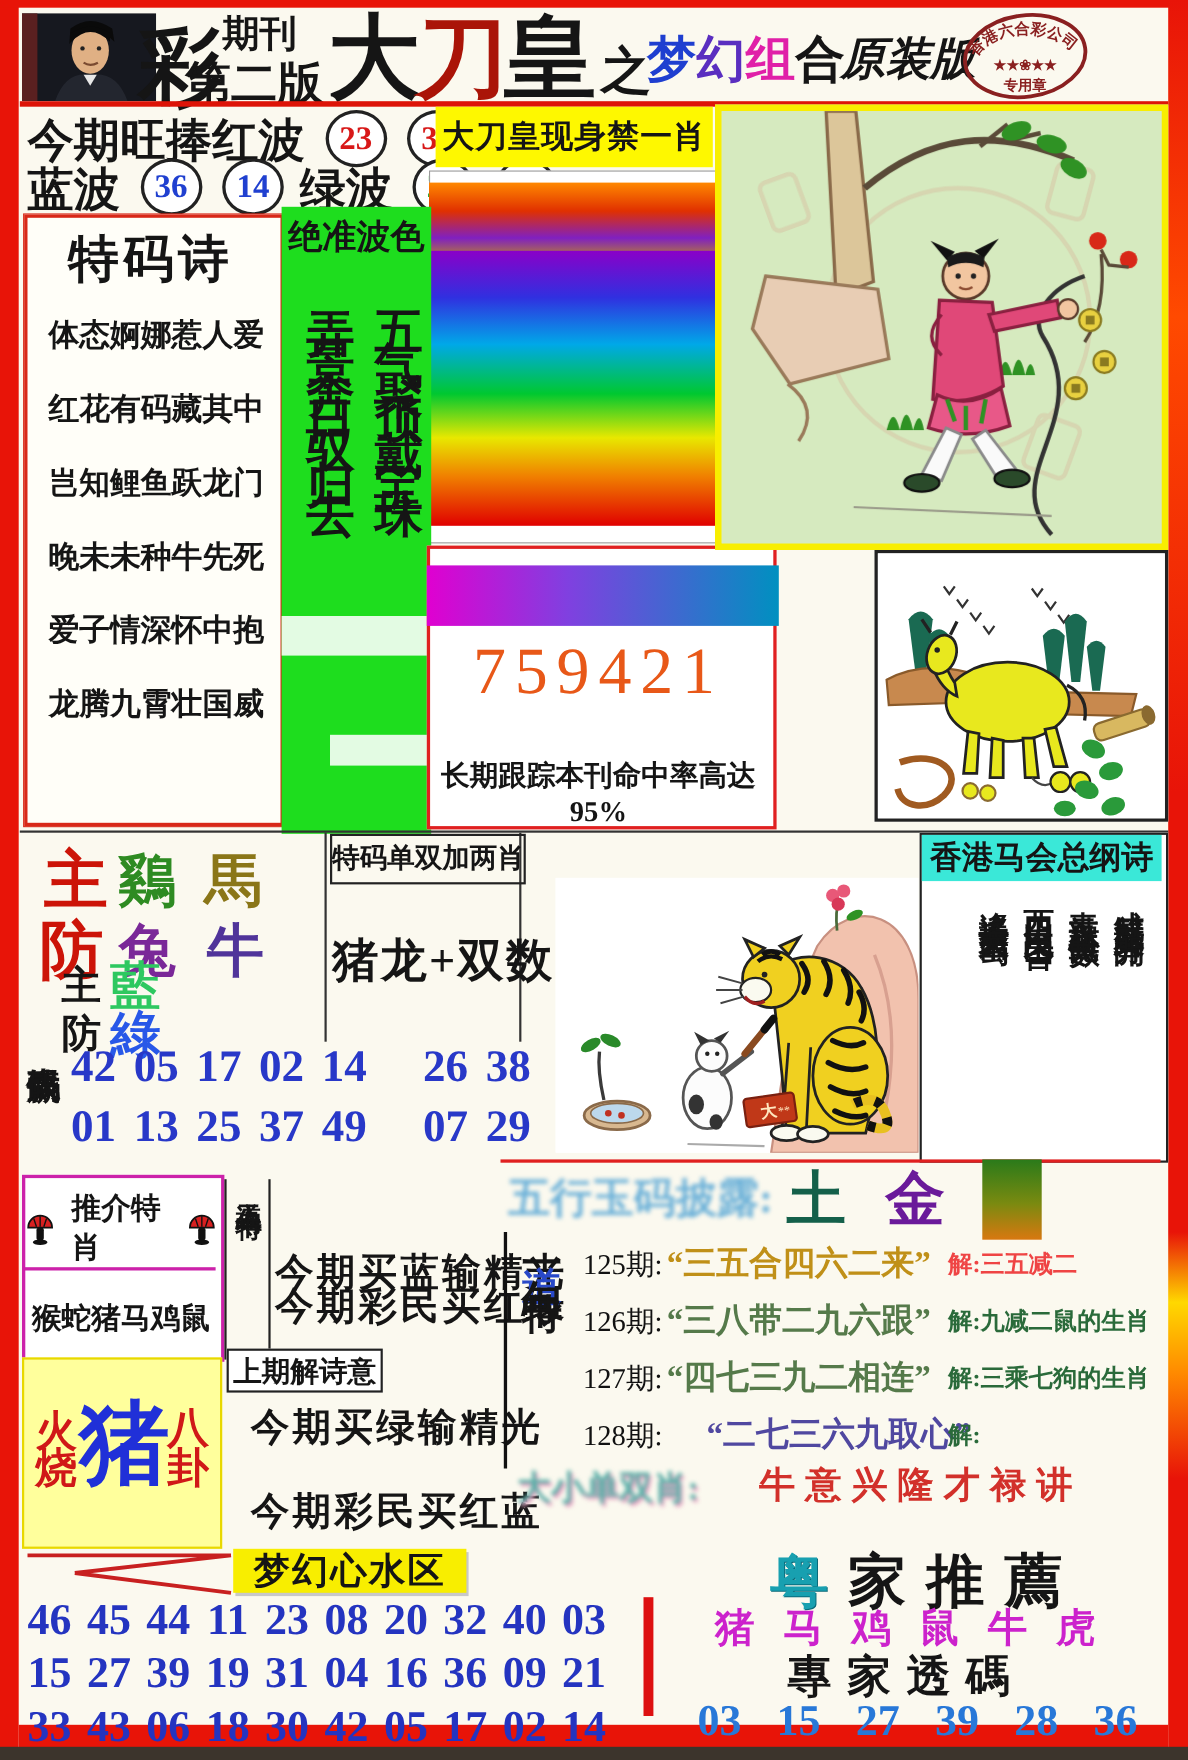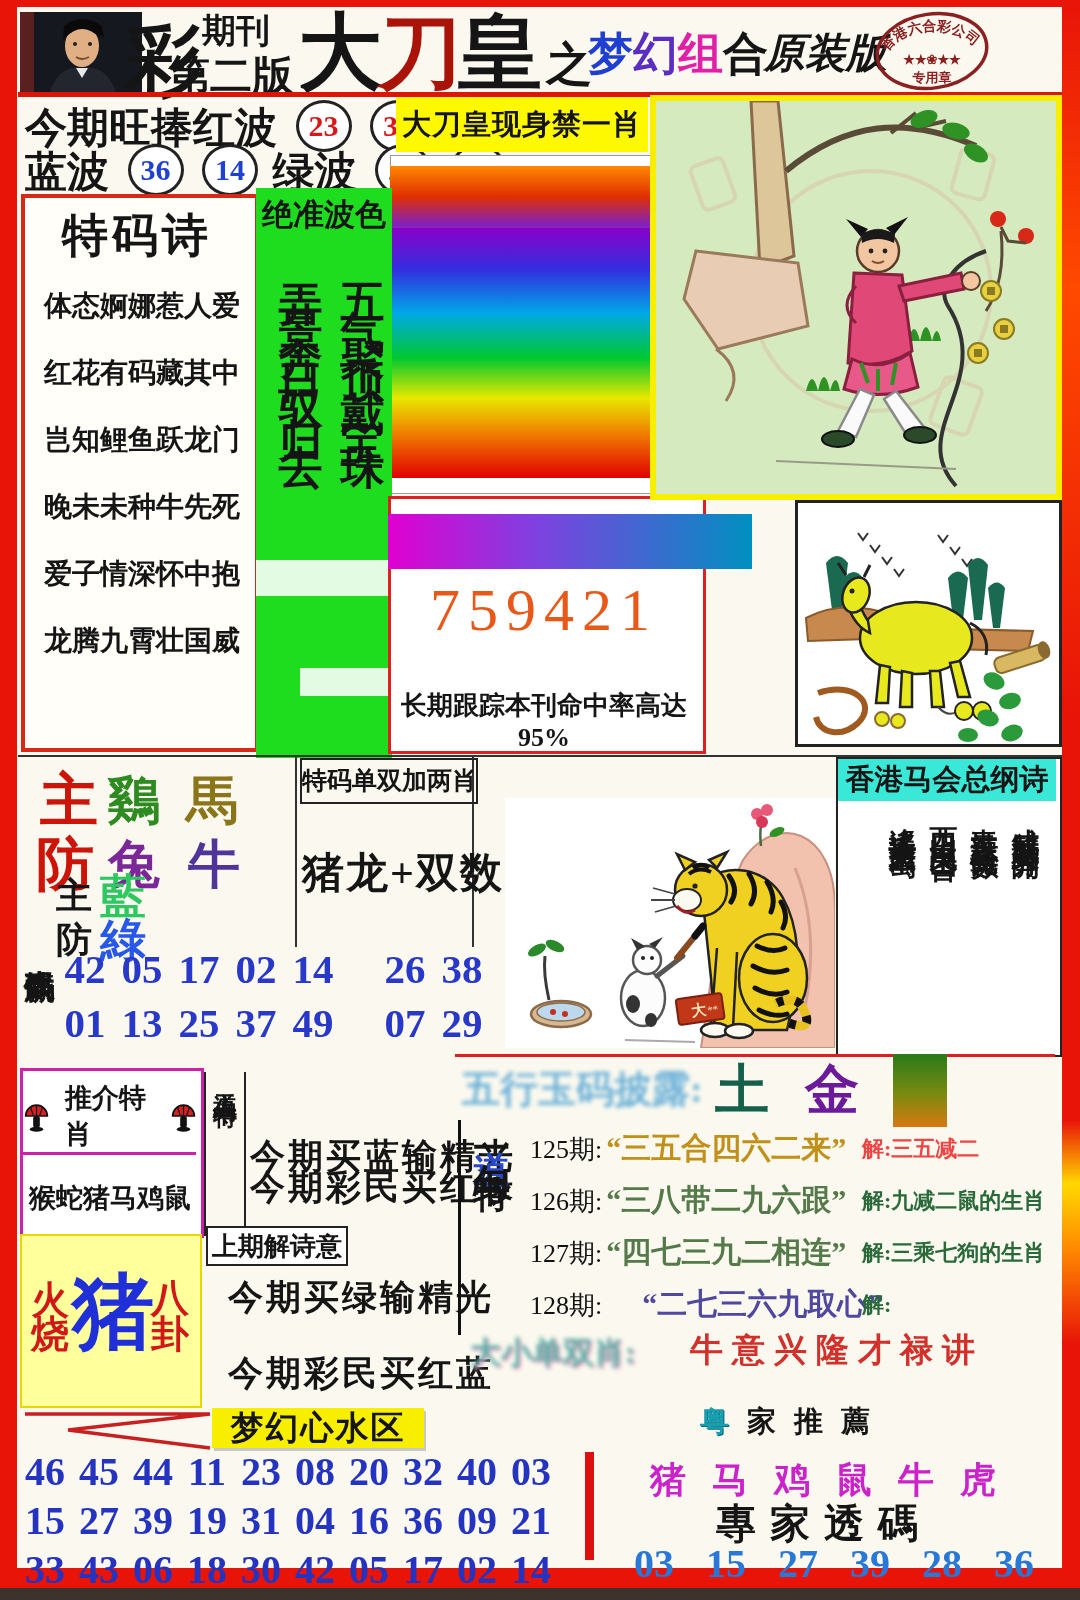--- a/index.html
+++ b/index.html
@@ -36,29 +36,29 @@
   .wave2{left:25px;top:144px;font-size:42px;font-weight:bold;}
   .circle{display:inline-flex;align-items:center;justify-content:center;width:50px;height:46px;
     border:3px solid #222;border-radius:50%;font-size:30px;font-weight:bold;vertical-align:6px;margin-left:8px;background:#fff;}
   .num-red{color:#d81818;} .num-blue{color:#2040d0;} .num-green{color:#18a018;}
   .wlabel{vertical-align:top;}
 
   
   .banner{left:396px;top:97px;width:252px;height:55px;background:#fef800;display:flex;align-items:center;justify-content:center;
     font-size:29px;font-weight:bold;letter-spacing:1px;}
   .issuebox{left:390px;top:155px;width:264px;height:337px;background:#fff;border:1px solid #9a9a9a;}
-  .issue{left:390px;top:166px;width:264px;text-align:center;font-size:64px;font-weight:bold;
+  .issue{left:390px;top:166px;width:264px;text-align:center;font-size:55px;font-weight:bold;
     background:linear-gradient(180deg,#ff8800 0%,#e03000 35%,#8020c0 68%,#c8a000 100%);}
   .rabbit{left:390px;top:228px;width:264px;text-align:center;font-size:200px;line-height:250px;font-weight:bold;
     background:linear-gradient(180deg,#8a00c8 0%,#3030e0 17%,#00a8e8 34%,#00c830 52%,#e8e800 68%,#f08000 82%,#e00000 100%);
     text-shadow:none;}
 
   
   .lwbox{left:388px;top:496px;width:312px;height:252px;background:#fff;border:3px solid #e02020;box-shadow:0 0 0 2px #fff inset;}
-  .lwtitle{left:388px;top:514px;width:364px;text-align:center;font-size:40px;font-weight:bold;
+  .lwtitle{left:388px;top:514px;width:320px;text-align:center;font-size:40px;font-weight:bold;
     background:linear-gradient(90deg,#e000d0 0%,#8040e0 40%,#0090c0 100%);}
   .lwnum{left:388px;top:576px;width:312px;text-align:center;font-size:60px;color:#e85818;letter-spacing:8px;}
   .lwnote{left:388px;top:688px;width:312px;text-align:center;font-size:26px;font-weight:bold;}
 
   
   .poembox{left:22px;top:195px;width:230px;height:550px;background:#fffef8;border:3px solid #d82818;box-shadow:0 0 0 1px #d82818;}
   .poemtitle{left:22px;top:205px;width:230px;text-align:center;font-size:46px;font-weight:bold;letter-spacing:4px;}
   .poemlines{left:44px;top:272px;font-size:28px;line-height:67px;font-weight:bold;}
 
   
@@ -129,21 +129,21 @@
   .daxiao{left:470px;top:1332px;font-size:31px;font-weight:bold;color:#58b0a8;filter:blur(2px);text-shadow:2px 2px 0 #e8a0c0;}
   .niuyi{left:690px;top:1328px;font-size:33px;font-weight:bold;color:#d2302a;letter-spacing:9px;}
 
   
   .heart-head{left:212px;top:1408px;width:212px;height:40px;background:#f8ee00;display:flex;align-items:center;justify-content:center;
     font-size:33px;font-weight:bold;letter-spacing:2px;box-shadow:2px 3px 0 #c8c8c8;}
   .heart{left:25px;top:1450px;}
   .heart .grid-row{display:flex;gap:14px;margin-bottom:5px;}
   .heart span{min-width:40px;text-align:center;font-size:40px;font-weight:bold;color:#2434c0;line-height:44px;}
   .vdivider{left:585px;top:1452px;width:9px;height:108px;background:#dd1010;}
-  .exp-title{left:700px;top:1402px;font-size:29px;font-weight:bold;letter-spacing:18px;text-align:center;}
+  .exp-title{left:700px;top:1402px;font-size:53px;font-weight:bold;letter-spacing:18px;text-align:center;}
   .exp-title .t1{color:#18a0b0;text-shadow:1px 1px 0 #0a6a7a;}
   .exp-animals{left:650px;top:1456px;font-size:36px;font-weight:bold;color:#cc22cc;letter-spacing:26px;}
   .exp-title2{left:716px;top:1496px;font-size:40px;font-weight:bold;letter-spacing:14px;}
   .exp-nums{left:630px;top:1540px;display:flex;gap:24px;}
   .exp-nums span{font-size:40px;font-weight:bold;color:#2878d8;min-width:48px;text-align:center;}
 
   
   .boyframe{left:650px;top:95px;width:412px;height:405px;background:#d6eabf;border:6px solid #f8ee00;box-sizing:border-box;}
   .cowframe{left:795px;top:500px;width:267px;height:247px;background:#fff;border:3px solid #222;box-sizing:border-box;}
   .tigerbox{left:505px;top:798px;width:330px;height:250px;background:#fff;}

